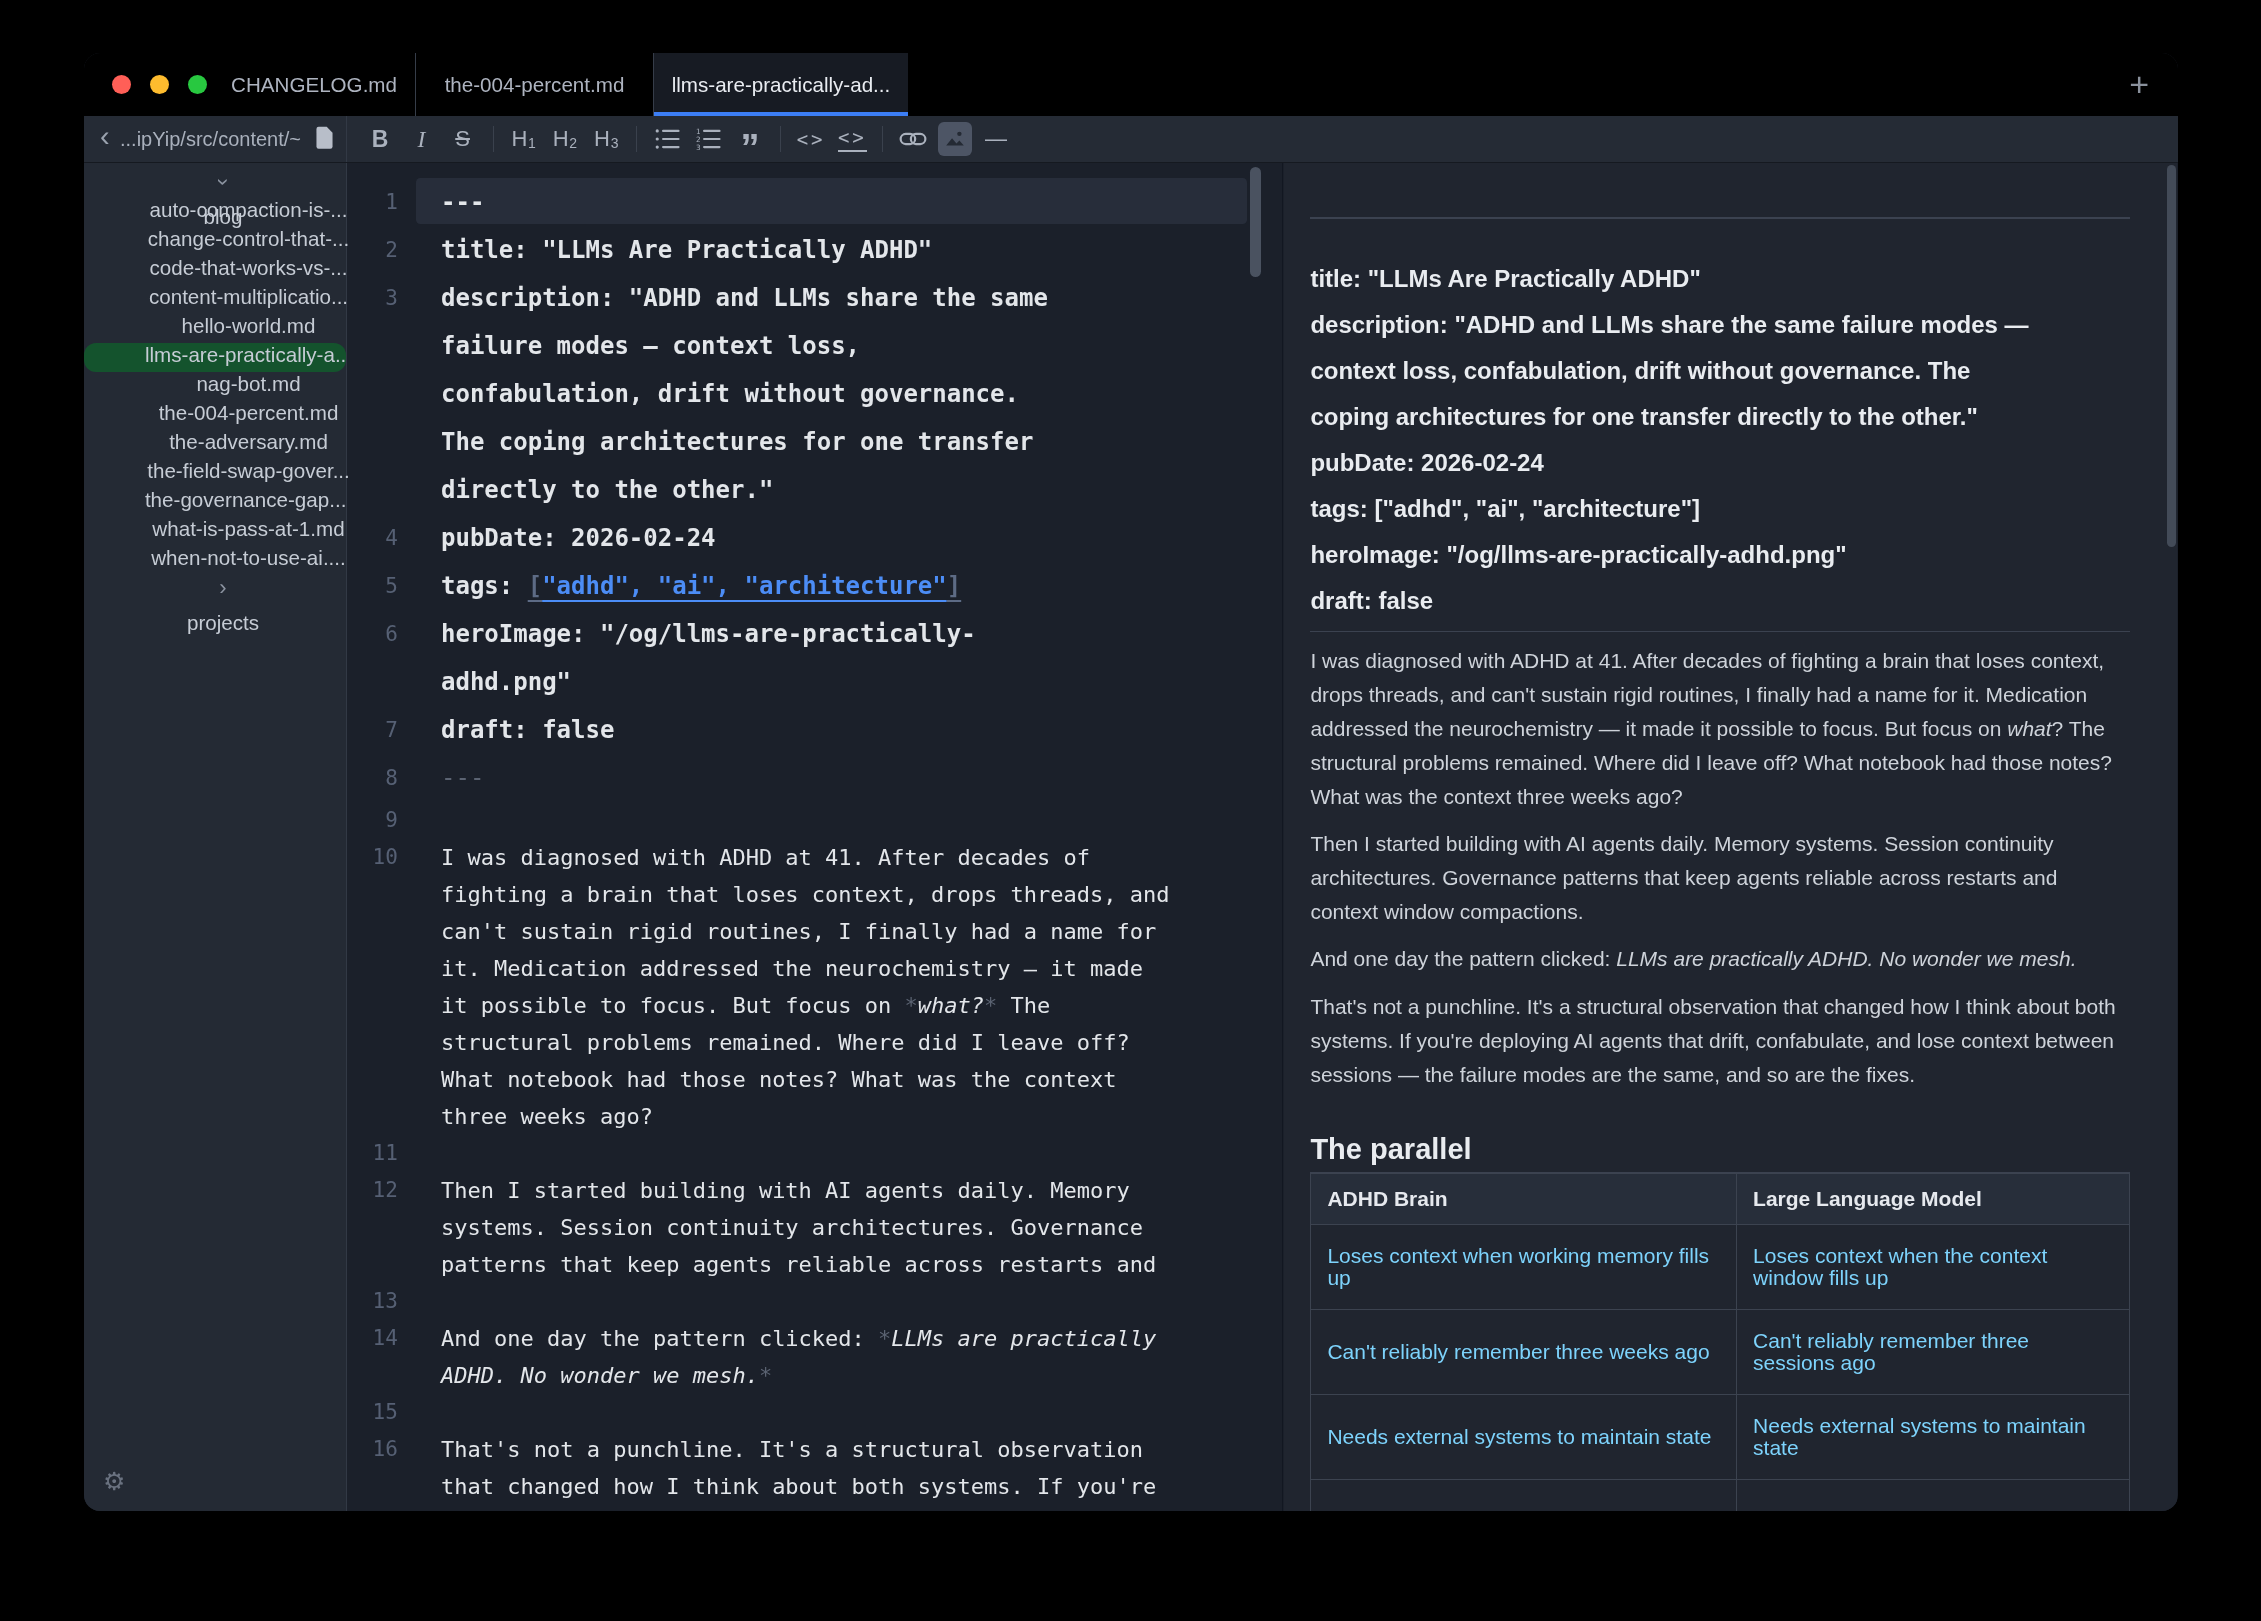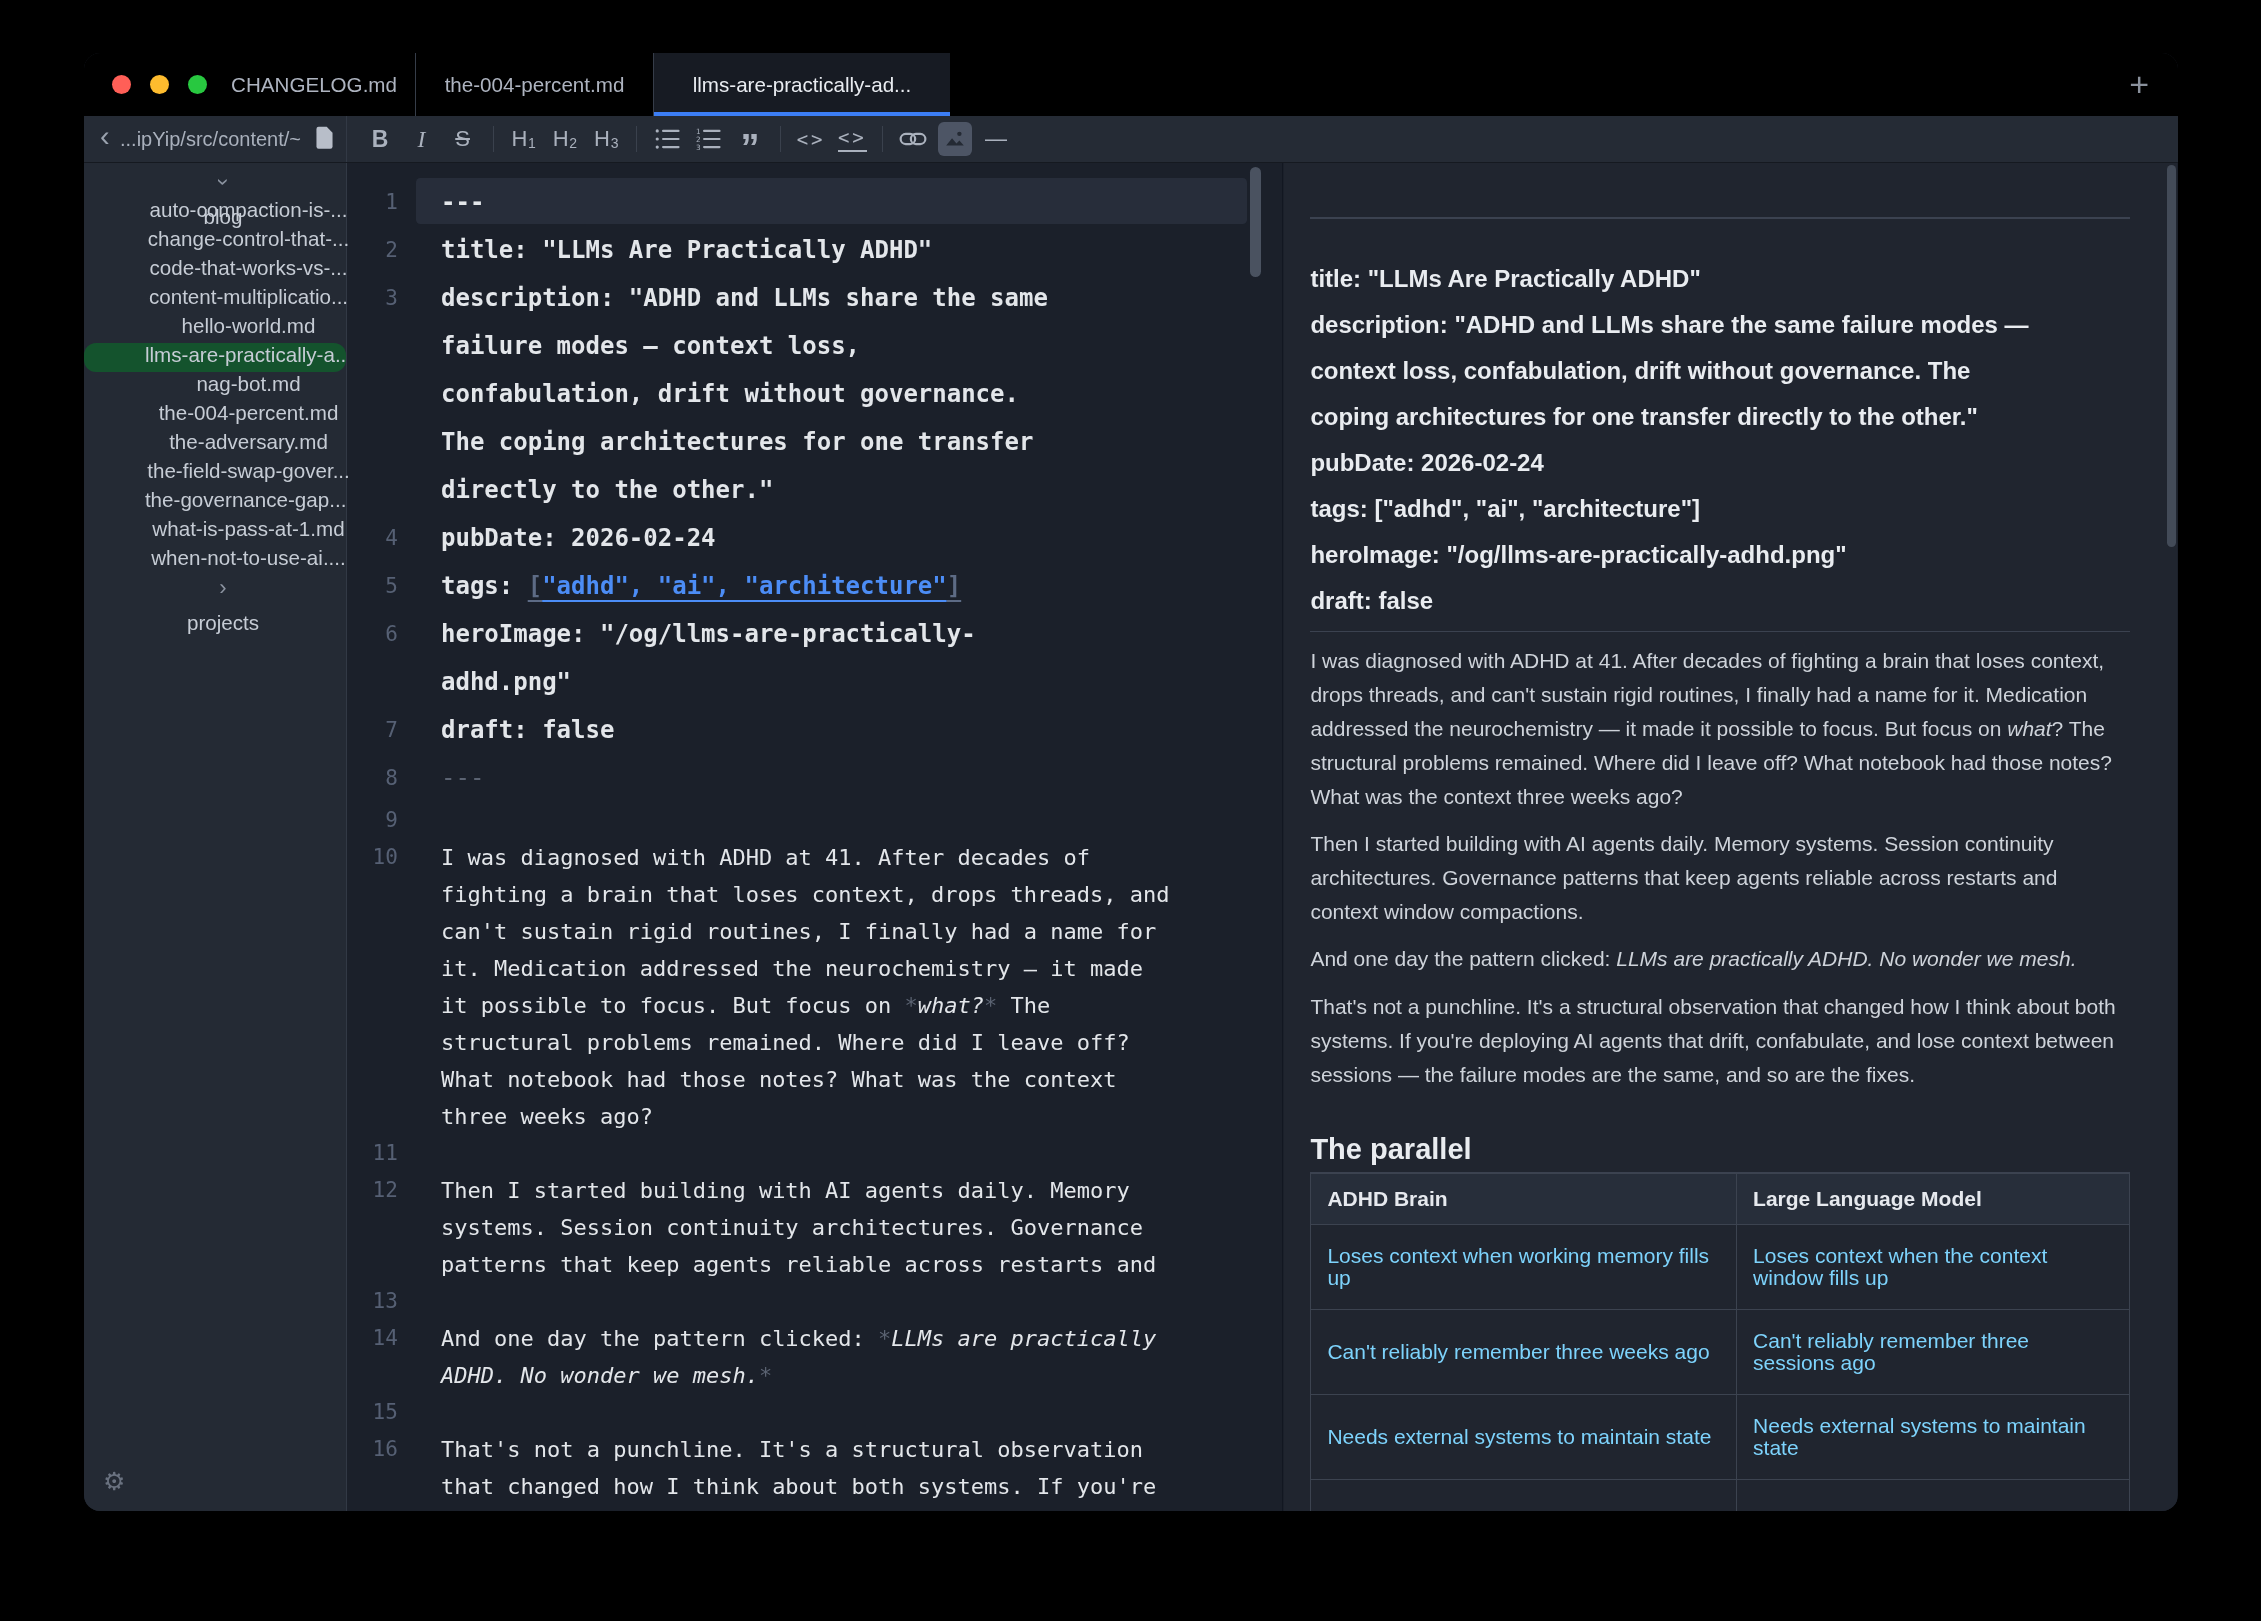--- a/index.html
+++ b/index.html
@@ -8,21 +8,21 @@
   .window { position:absolute; left:84px; top:53px; width:2094px; height:1458px;
             background:#1b202a; border-radius:16px; overflow:hidden; }
 
   
   .tabbar { position:absolute; left:0; top:0; width:100%; height:63px; background:#000000; display:flex; align-items:stretch; }
   .traffic { width:129px; display:flex; align-items:center; padding-left:28px; gap:19px; flex:none; }
   .light { width:19px; height:19px; border-radius:50%; }
   .light.red{ background:#ff5f57; } .light.yellow{ background:#febc2e; } .light.green{ background:#28c840; }
   .tab { position:relative; display:flex; align-items:center; justify-content:center; flex:none;
          color:#aeb4c0; font-size:20.6px; border-right:0.7px solid #363d49; }
-  .tab.t0{ width:203px; } .tab.t1{ width:238px; } .tab.t2{ width:276px; } .tab.t3{ width:296px; }
+  .tab.t0{ width:203px; } .tab.t1{ width:238px; } .tab.t2{ width:276px; } .tab.t3{ width:254px; }
   .tab.active { background:#171b23; color:#e9ecf1; border-right:none; }
   .tab.active::after { content:""; position:absolute; left:0; right:0; bottom:0; height:3.7px; background:#3c7ef5; }
   .newtab { margin-left:auto; margin-right:29px; align-self:center; color:#8a919c; font-size:34px; font-weight:300; cursor:default; }
 
   
   .toolbar { position:absolute; left:0; top:63px; width:100%; height:47px; background:#252b35;
              border-bottom:1.5px solid #151920; display:flex; }
   .tb-left { width:263px; flex:none; display:flex; align-items:center; border-right:0.7px solid #323945; padding:0 11.7px 0 16px; gap:10.3px; }
   .back-chev { color:#9aa2ae; font-size:29px; line-height:1; margin-top:-4.4px; }
   .tb-path { color:#a9b0bc; font-size:20px; white-space:nowrap; overflow:hidden; flex:1; }

